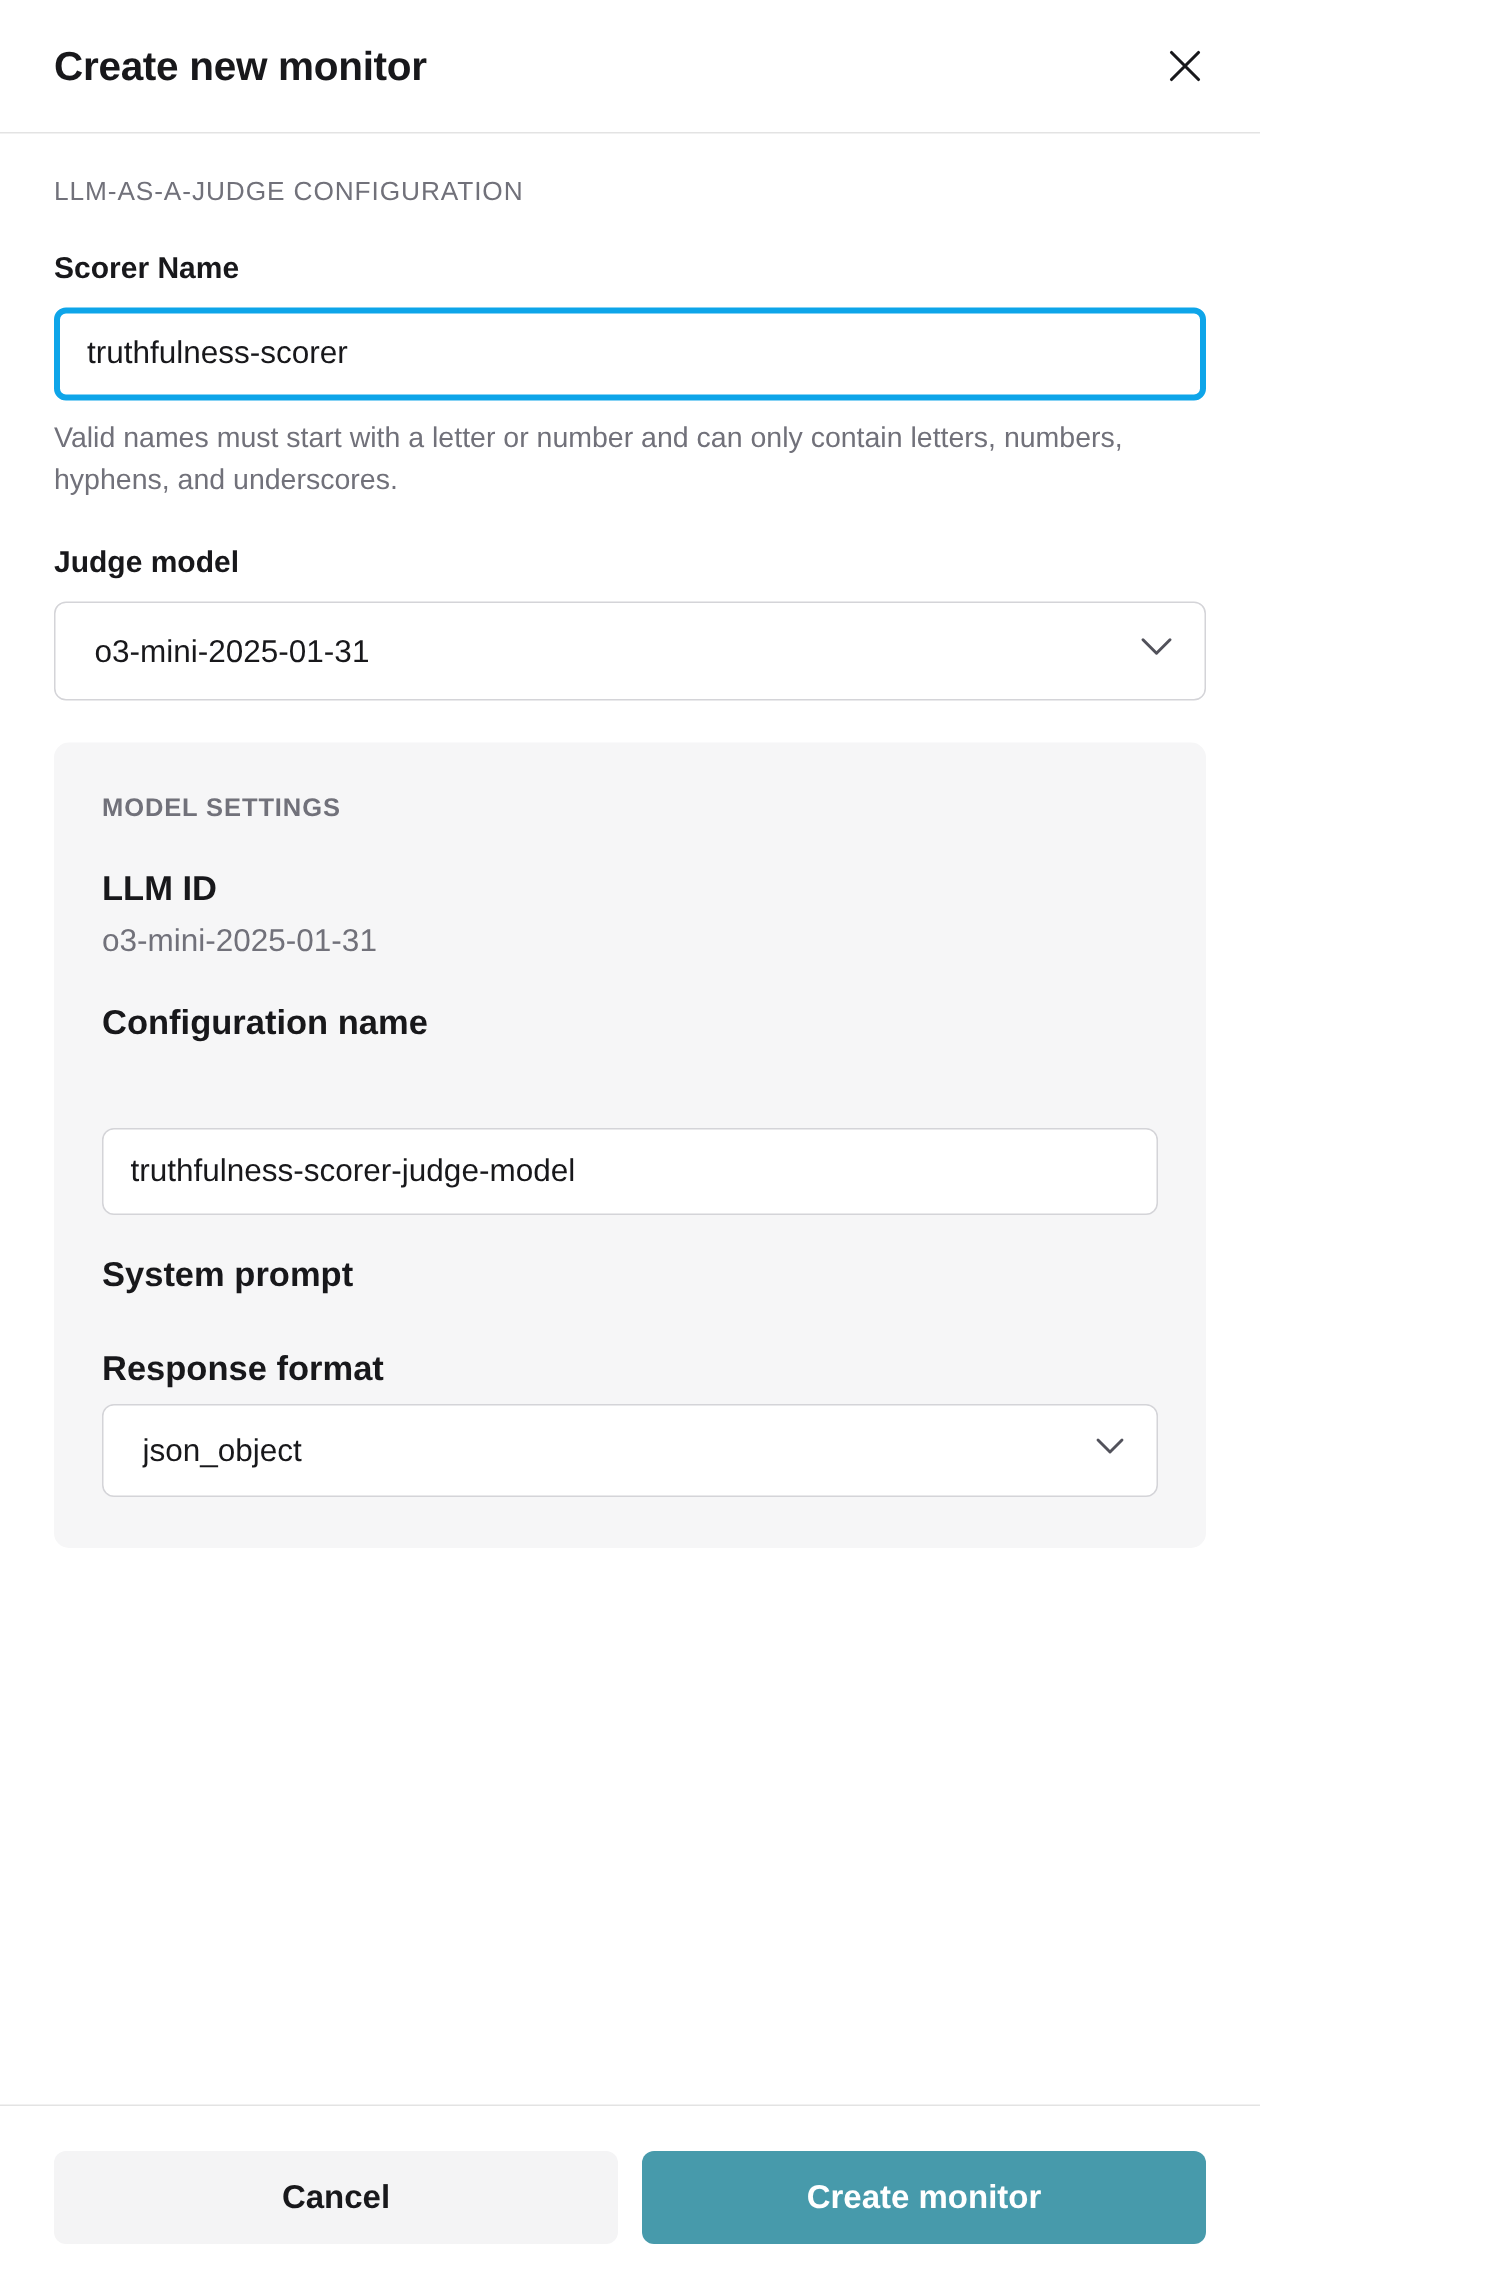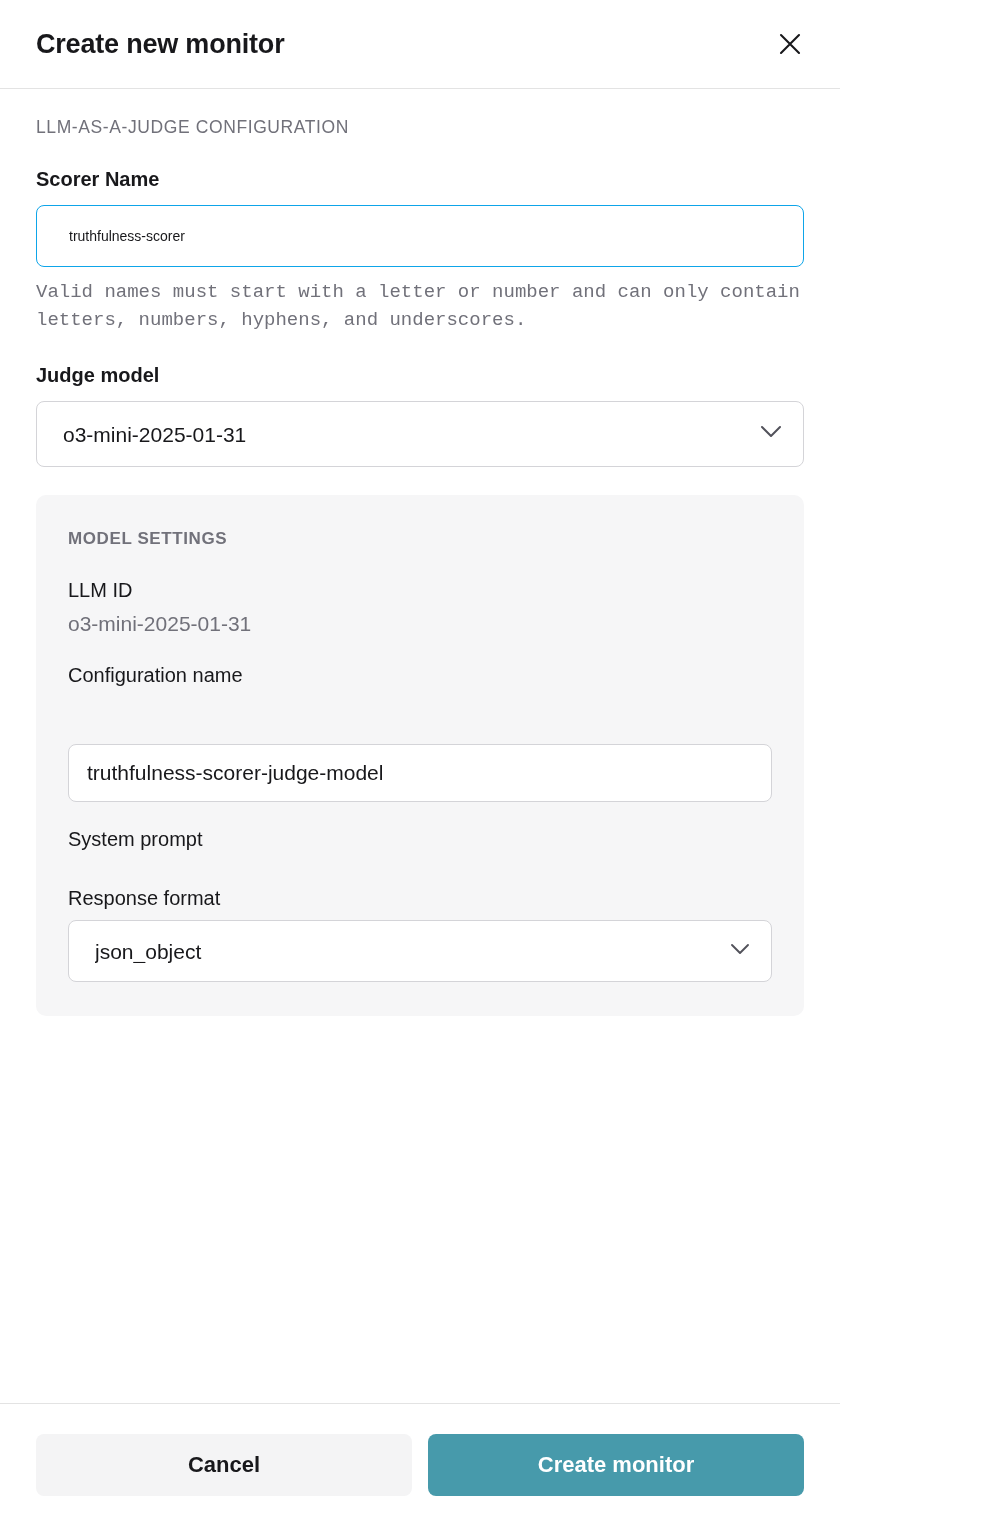--- a/index.html
+++ b/index.html
@@ -65,36 +65,35 @@
   }
   .field-label {
     font-size: 20px;
     font-weight: bold;
     color: #18181b;
     margin-bottom: 14px;
   }
   .text-input {
     width: 100%;
     height: 62px;
-    border: 1px solid #0ea5e9;
-    border-radius: 8px;
-    padding: 0 32px;
-    font-size: 14px;
+    border: 4px solid #0ea5e9;
+    border-radius: 8px;
+    padding: 0 18px;
+    font-size: 21px;
     font-family: "Liberation Sans", sans-serif;
     color: #18181b;
     background: #ffffff;
     outline: none;
   }
   .help-text {
     font-size: 19px;
     line-height: 1.45;
     color: #71717a;
     margin-top: 12px;
     max-width: 910px;
-    font-family: Liberation Mono, monospace;
   }
   .spacer-28 { height: 30px; }
 
   
   .select-wrap {
     position: relative;
     width: 100%;
   }
   .select-input {
     width: 100%;
@@ -128,22 +127,22 @@
   }
   .panel-label {
     font-size: 17px;
     font-weight: bold;
     letter-spacing: 0.6px;
     color: #71717a;
     text-transform: uppercase;
     margin-bottom: 30px;
   }
   .panel-field-label {
-    font-size: 20px;
-    font-weight: normal;
+    font-size: 23px;
+    font-weight: bold;
     color: #18181b;
     margin-bottom: 10px;
   }
   .readonly-value {
     font-size: 21px;
     color: #71717a;
     margin-bottom: 28px;
   }
   .panel-input {
     width: 100%;

